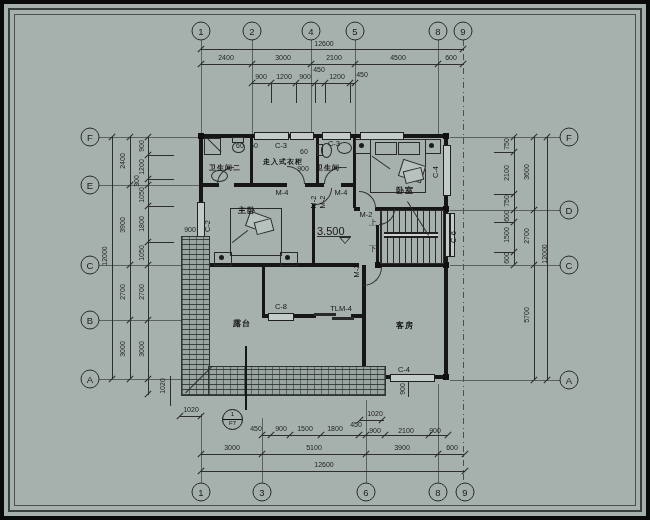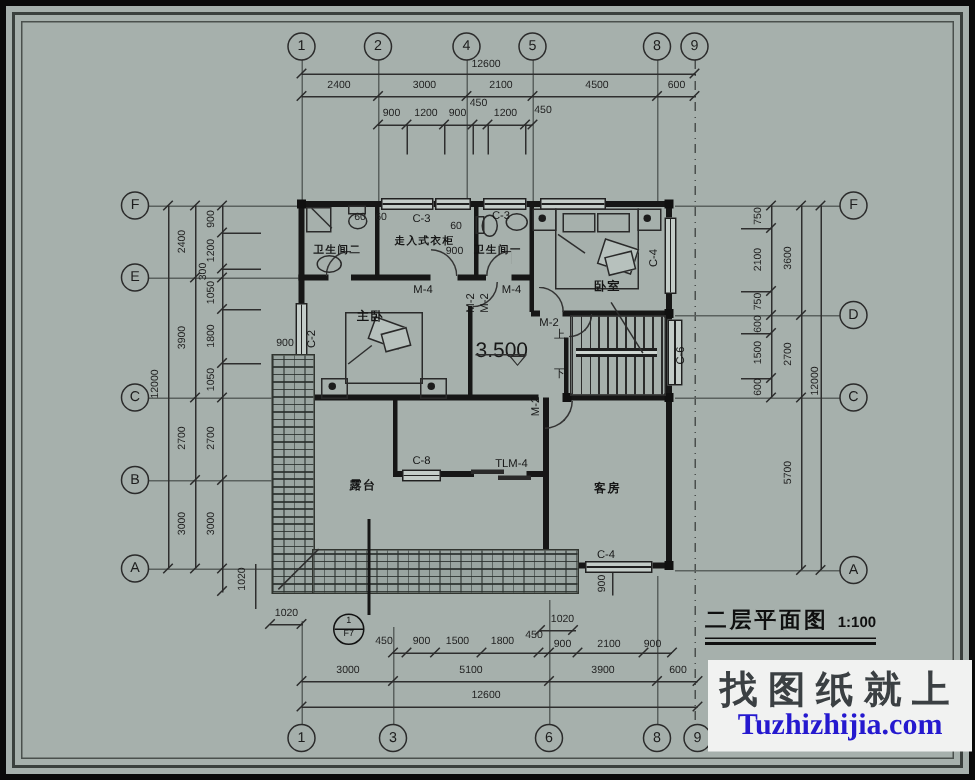--- a/index.html
+++ b/index.html
@@ -35,21 +35,21 @@
   .lbl{position:absolute;font-size:7px;line-height:1;white-space:nowrap;transform:translate(-50%,-50%);color:#1f1f1f;}
   .lbl.rot{transform:translate(-50%,-50%) rotate(-90deg);}
   .tag{position:absolute;font-size:7.5px;line-height:1;white-space:nowrap;transform:translate(-50%,-50%);color:#151515;}
   .tag.rot{transform:translate(-50%,-50%) rotate(-90deg);}
   .room{position:absolute;font-size:9px;line-height:1;white-space:nowrap;transform:translate(-50%,-50%);
         color:#141414;font-weight:bold;letter-spacing:1px;}
   .bub{position:absolute;width:17px;height:17px;border:1px solid #2b2b2b;border-radius:50%;
        transform:translate(-50%,-50%);display:flex;align-items:center;justify-content:center;
        font-size:9.5px;color:#1d1d1d;background:rgba(166,176,172,.2);}
   .scrib{position:absolute;border:1px solid #2a2a2a;background:#b7c1bd;}
-  #level{position:absolute;left:313px;top:221px;font-size:14px;color:#181818;}
+  #level{position:absolute;left:313px;top:221px;font-size:11px;color:#181818;}
   #level .tri{position:absolute;left:22px;top:12px;width:0;height:0;
       border-left:6px solid transparent;border-right:6px solid transparent;border-top:7px solid #2a2a2a;}
   #level .tri:after{content:"";position:absolute;left:-4px;top:-6px;width:0;height:0;
       border-left:4px solid transparent;border-right:4px solid transparent;border-top:5px solid #a6b0ac;}
   #secmark{position:absolute;left:218px;top:405px;width:19px;height:19px;border:1.5px solid #111;
       border-radius:50%;font-size:6px;text-align:center;color:#111;line-height:1;}
   #secmark .t{border-bottom:1px solid #111;padding-top:1px;height:8px;}
   #title{position:absolute;left:466px;top:400px;}
   #title .row{display:flex;align-items:baseline;gap:6px;}
   #title .main{font-size:14.5px;font-weight:bold;letter-spacing:2px;color:#101010;}
@@ -394,27 +394,15 @@
         <div class="tick" style="left: 510px; top: 206px;"></div>
         <div class="tick" style="left: 510px; top: 218px;"></div>
         <div class="tick" style="left: 510px; top: 248px;"></div>
         <div class="tick" style="left: 510px; top: 261px;"></div>
         <div class="tick" style="left: 176px; top: 412px;"></div>
         <div class="tick" style="left: 197px; top: 412px;"></div>
         <div class="tick" style="left: 356px; top: 416px;"></div>
         <div class="tick" style="left: 378px; top: 416px;"></div>
       </div>
 
-  <div id="title">
-    <div class="row">
-      <span class="main">二层平面图</span>
-      <span class="scale">1:100</span>
-    </div>
-    <div class="u1"></div>
-    <div class="u2"></div>
-  </div>
-
-  <div id="wm">
-    <div class="l1">找图纸就上</div>
-    <div class="l2">Tuzhizhijia.com</div>
-  </div>
+
  </div>
 </div>
 
 </body></html>

